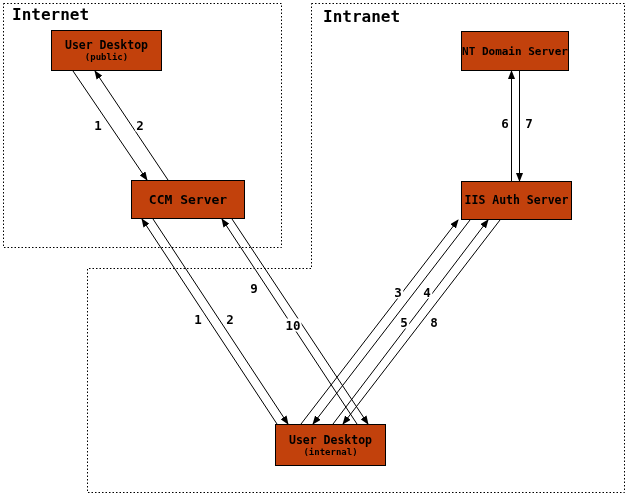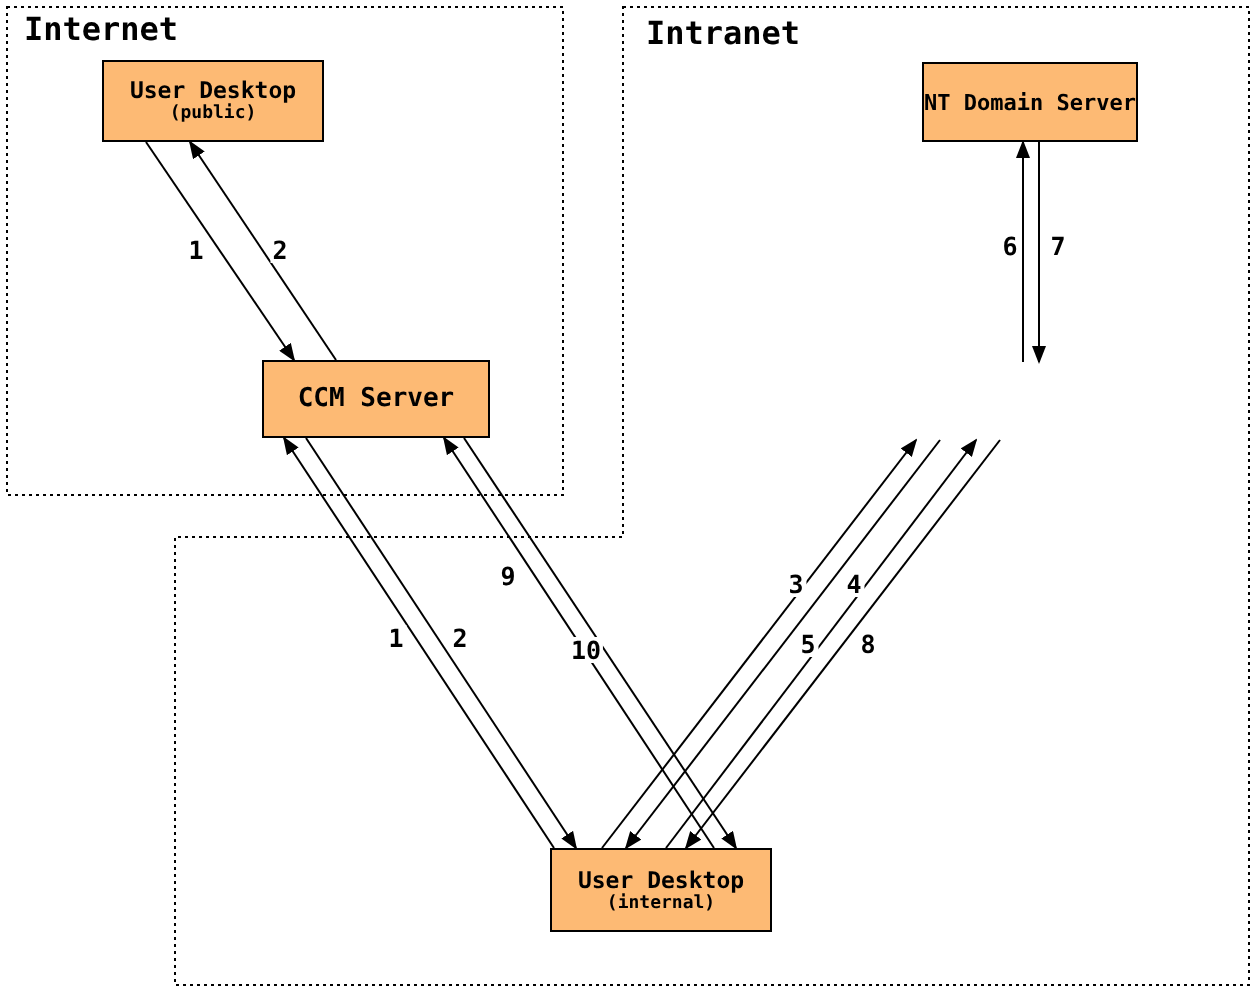--- a/index.html
+++ b/index.html
@@ -13,21 +13,21 @@
     overflow: hidden;
   }
   svg.layer {
     position: absolute;
     left: 0; top: 0;
     width: 627px; height: 497px;
   }
   .node {
     position: absolute;
     box-sizing: border-box;
-    background: #fdba74;
+    background: #c2410c;
     border: 1px solid #000000;
     display: flex;
     flex-direction: column;
     align-items: center;
     justify-content: center;
     text-align: center;
   }
   .node-title {
     font-weight: bold;
     font-size: 11.5px;
@@ -127,20 +127,23 @@
   </div>
 
   <div class="node node--nt">
     <div class="node-title">NT Domain Server</div>
   </div>
 
   <div class="node node--ccm">
     <div class="node-title">CCM Server</div>
   </div>
 
+  <div class="node node--iis">
+    <div class="node-title">IIS Auth Server</div>
+  </div>
 
   <div class="node node--internal">
     <div class="node-title">User Desktop</div>
     <div class="node-sub">(internal)</div>
   </div>
 
   <div class="edge-label el-0">1</div>
   <div class="edge-label el-1">2</div>
   <div class="edge-label el-2">6</div>
   <div class="edge-label el-3">7</div>

